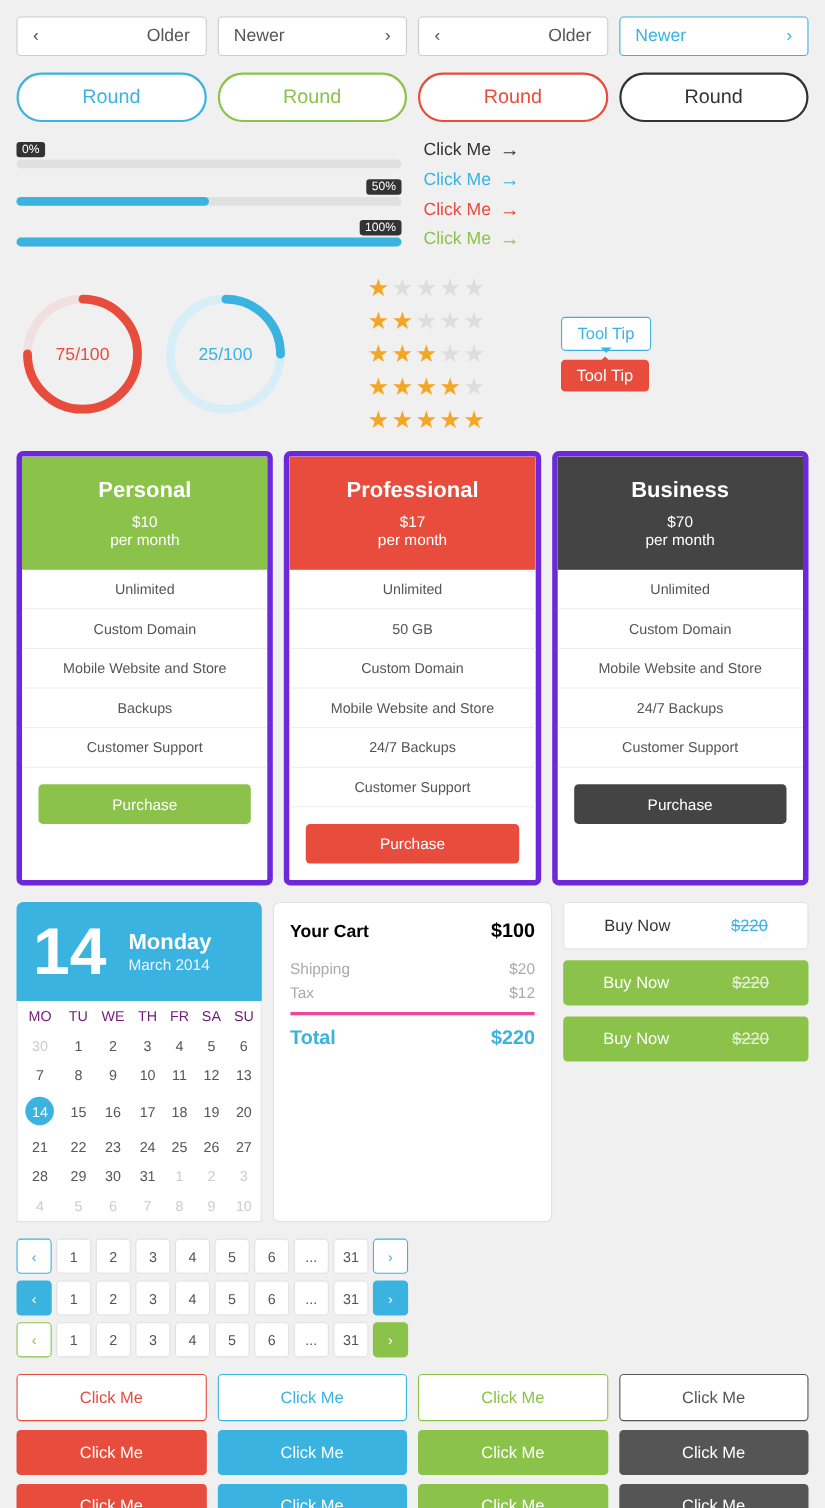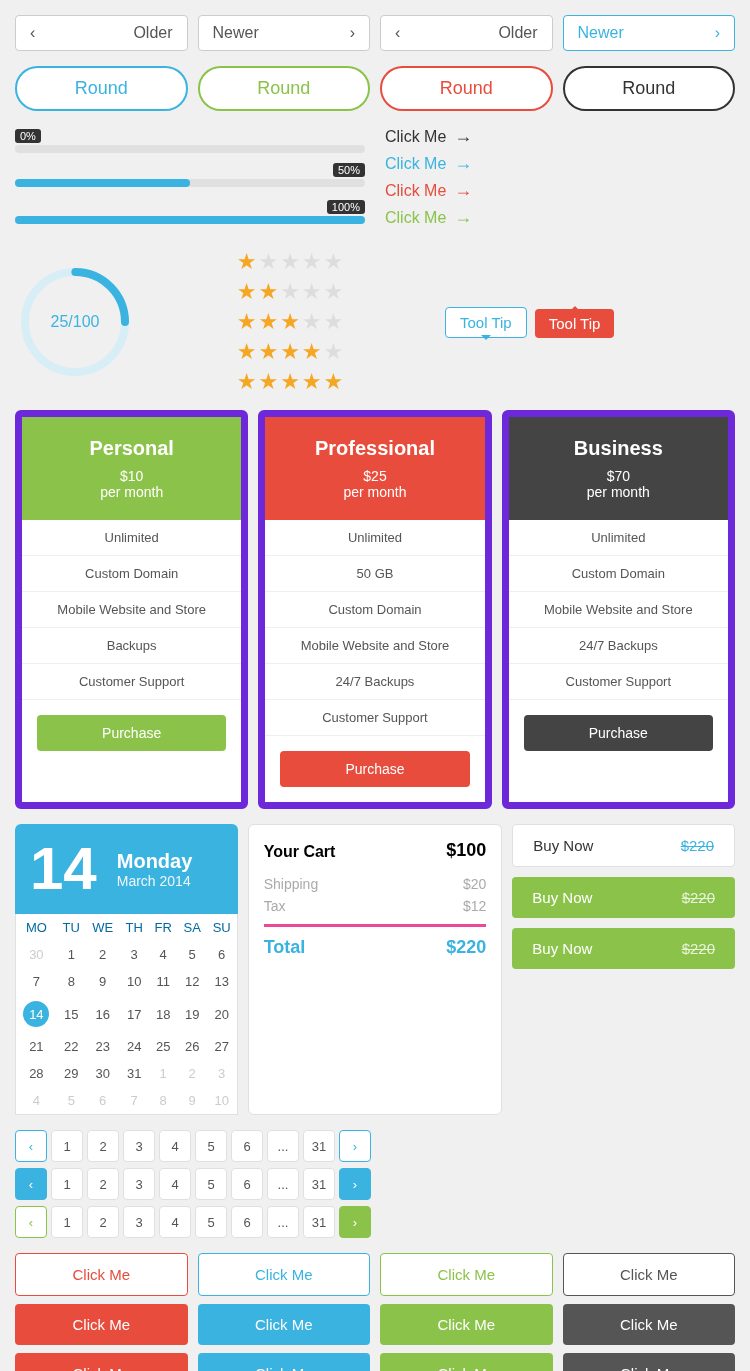--- a/index.html
+++ b/index.html
@@ -38,29 +38,29 @@
 
     
     .widgets-row { display: flex; align-items: center; gap: 10px; margin-bottom: 15px; }
     .gauge-wrap { display: flex; flex-direction: column; align-items: center; }
     .gauge-svg { width: 120px; height: 120px; }
     .stars-wrap { display: flex; flex-direction: column; gap: 4px; flex: 1; align-items: center; }
     .star-row { display: flex; gap: 2px; }
     .star { font-size: 22px; }
     .star.filled { color: #f5a623; }
     .star.empty { color: #ddd; }
-    .tooltip-wrap { display: flex; align-items: flex-end; gap: 8px; flex: 1; }
+    .tooltip-wrap { display: flex; flex-direction: column; align-items: flex-start; gap: 8px; flex: 1; }
     .tooltip-top { border: 1px solid #3ab3e0; color: #3ab3e0; padding: 6px 14px; font-size: 15px; border-radius: 4px; position: relative; background: #fff; }
     .tooltip-top::after { content: ''; position: absolute; bottom: -8px; left: 50%; transform: translateX(-50%); border: 5px solid transparent; border-top-color: #3ab3e0; }
     .tooltip-bottom { background: #e74c3c; color: #fff; padding: 6px 14px; font-size: 15px; border-radius: 4px; position: relative; }
     .tooltip-bottom::before { content: ''; position: absolute; top: -8px; left: 50%; transform: translateX(-50%); border: 5px solid transparent; border-bottom-color: #e74c3c; }
 
     
     .pricing-row { display: flex; gap: 10px; margin-bottom: 15px; }
-    .pricing-card { flex: 1; border-radius: 6px; overflow: hidden; background: #fff; border: 7px solid #6d28d9; }
+    .pricing-card { flex: 1; border-radius: 6px; overflow: hidden; background: #fff; border: 5px solid #6d28d9; }
     .pricing-header { padding: 20px 15px; text-align: center; color: #fff; }
     .pricing-header.green { background: #8bc34a; }
     .pricing-header.red { background: #e74c3c; }
     .pricing-header.dark { background: #444; }
     .pricing-header h3 { font-size: 20px; margin-bottom: 8px; }
     .pricing-price { font-size: 42px; font-weight: bold; }
     .pricing-price span { font-size: 14px; font-weight: normal; display: block; }
     .pricing-features { list-style: none; }
     .pricing-features li { padding: 10px 15px; text-align: center; border-bottom: 1px solid #eee; font-size: 13px; color: #555; }
     .pricing-footer { padding: 15px; text-align: center; }
@@ -72,34 +72,34 @@
     
     .bottom-row { display: flex; gap: 10px; margin-bottom: 15px; }
     .calendar-section { flex: 1; }
     .cal-header { background: #3ab3e0; color: #fff; border-radius: 6px 6px 0 0; padding: 15px; display: flex; align-items: center; gap: 20px; }
     .cal-day-big { font-size: 60px; font-weight: bold; line-height: 1; }
     .cal-day-info { }
     .cal-day-name { font-size: 20px; font-weight: bold; }
     .cal-month { font-size: 14px; opacity: 0.9; }
     .cal-grid { background: #fff; border: 1px solid #e0e0e0; border-top: none; }
     .cal-grid table { width: 100%; border-collapse: collapse; }
-    .cal-grid th { text-align: center; padding: 6px 2px; font-size: 13px; color: #0369a1; font-weight: normal; }
+    .cal-grid th { text-align: center; padding: 6px 2px; font-size: 13px; color: #701a75; font-weight: normal; }
     .cal-grid td { text-align: center; padding: 6px 2px; font-size: 13px; color: #555; cursor: pointer; }
     .cal-grid td.other-month { color: #ccc; }
 
     .cart-section { flex: 1; background: #fff; border: 1px solid #e0e0e0; border-radius: 6px; padding: 15px; }
     .cart-header { display: flex; justify-content: space-between; align-items: flex-end; margin-bottom: 15px; font-size: 16px; font-weight: bold; }
     .cart-header span.amount { font-size: 18px; }
     .cart-line { display: flex; justify-content: space-between; color: #aaa; font-size: 14px; margin-bottom: 6px; }
     .cart-total { display: flex; justify-content: space-between; font-weight: bold; font-size: 18px; margin-top: 10px; border-top: 3px solid #ec4899; padding-top: 10px; }
     .cart-total .label { color: #3ab3e0; }
     .cart-total .value { color: #3ab3e0; }
 
     .buynow-section { flex: 1; display: flex; flex-direction: column; gap: 10px; }
-    .buy-btn { padding: 12px 20px; border-radius: 4px; font-size: 15px; cursor: pointer; display: flex; align-items: center; justify-content: space-between; gap: 40px; }
+    .buy-btn { padding: 12px 36px; border-radius: 4px; font-size: 15px; cursor: pointer; display: flex; align-items: center; justify-content: space-between; gap: 40px; }
     .buy-btn.outline { border: 1px solid #e0e0e0; background: #fff; color: #333; }
     .buy-btn.outline .old-price { text-decoration: line-through; color: #3ab3e0; margin-left: 8px; }
     .buy-btn.green-solid { background: #8bc34a; border: none; color: #fff; }
     .buy-btn.green-solid .old-price { text-decoration: line-through; margin-left: 8px; opacity: 0.8; }
 
     
     .pagination-section { margin-bottom: 15px; display: flex; flex-direction: column; gap: 6px; }
     .pagination-row { display: flex; gap: 4px; align-items: center; }
     .page-btn { border: 1px solid #e0e0e0; background: #fff; min-width: 32px; height: 32px; display: flex; align-items: center; justify-content: center; border-radius: 4px; font-size: 13px; color: #555; cursor: pointer; }
     .page-btn.blue-arrow { border-color: #3ab3e0; color: #3ab3e0; }
@@ -189,20 +189,27 @@
       </div>
       <div class="click-me-item green">
         <span>Click Me</span>
         <span class="arrow">→</span>
       </div>
     </div>
   </div>
 
   <div class="widgets-row">
 
+    <div class="gauge-wrap">
+      <svg class="gauge-svg" viewBox="0 0 120 120">
+        <circle cx="60" cy="60" r="50" fill="none" stroke="#f0e0e0" stroke-width="8"></circle>
+        <circle cx="60" cy="60" r="50" fill="none" stroke="#e74c3c" stroke-width="8" stroke-dasharray="235.6 78.5" stroke-dashoffset="78.5" stroke-linecap="round"></circle>
+        <text x="60" y="65" text-anchor="middle" font-size="16" fill="#e74c3c" font-family="Arial">75/100</text>
+      </svg>
+    </div>
 
     <div class="gauge-wrap">
       <svg class="gauge-svg" viewBox="0 0 120 120">
         <circle cx="60" cy="60" r="50" fill="none" stroke="#d8eef7" stroke-width="8"></circle>
         <circle cx="60" cy="60" r="50" fill="none" stroke="#3ab3e0" stroke-width="8" stroke-dasharray="78.5 235.6" stroke-dashoffset="78.5" stroke-linecap="round"></circle>
         <text x="60" y="65" text-anchor="middle" font-size="16" fill="#3ab3e0" font-family="Arial">25/100</text>
       </svg>
     </div>
 
     <div class="stars-wrap">
@@ -268,21 +275,21 @@
       </ul>
       <div class="pricing-footer">
         <button class="purchase-btn green">Purchase</button>
       </div>
     </div>
 
     <div class="pricing-card">
       <div class="pricing-header red">
         <h3>Professional</h3>
         <div class="pricing-price">
-          <span>$25</span>
+          <span>$17</span>
           <span>per month</span>
         </div>
       </div>
       <ul class="pricing-features">
         <li>Unlimited</li>
         <li>50 GB</li>
         <li>Custom Domain</li>
         <li>Mobile Website and Store</li>
         <li>24/7 Backups</li>
         <li>Customer Support</li>

